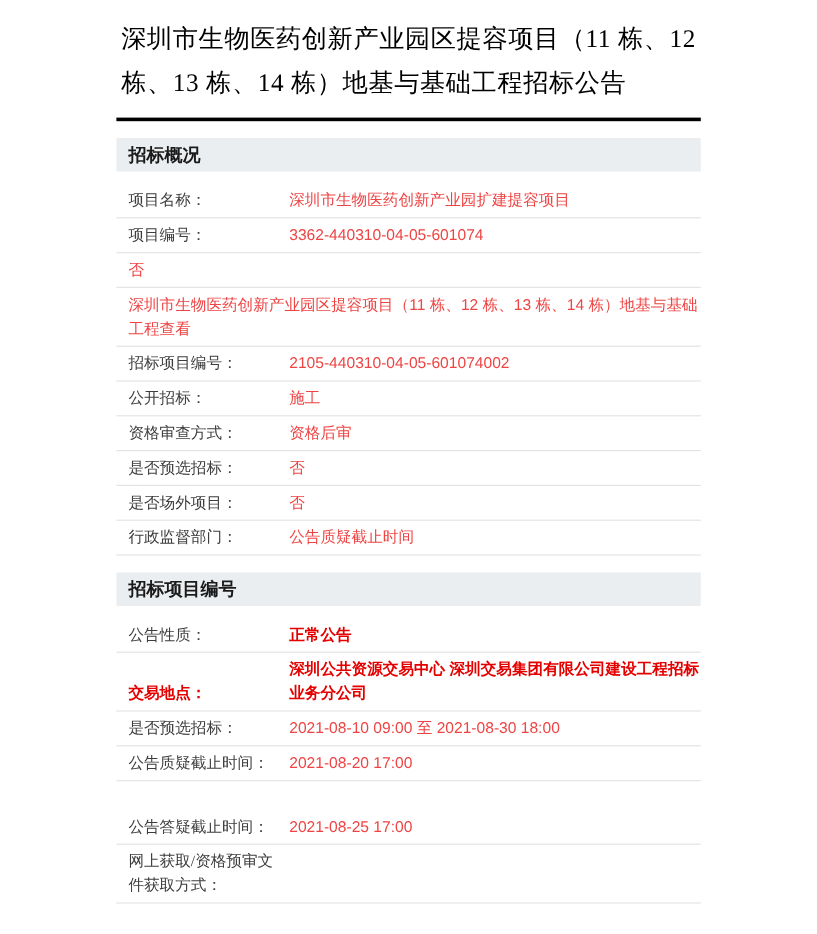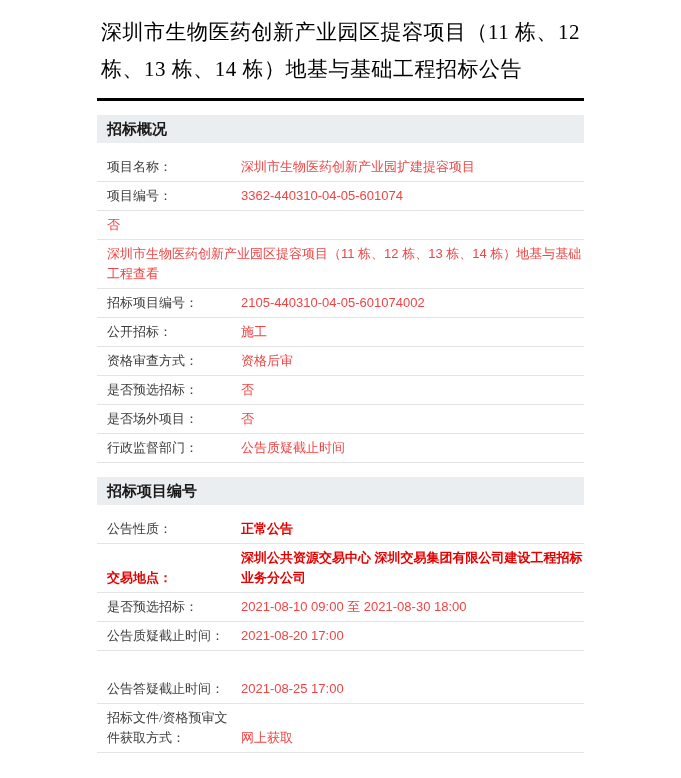--- a/index.html
+++ b/index.html
@@ -142,19 +142,18 @@
           </div>
           <div class="row empty-row">
             <div class="field-label"></div>
             <div class="field-value"></div>
           </div>
           <div class="row">
             <div class="field-label">公告答疑截止时间：</div>
             <div class="field-value">2021-08-25 17:00</div>
           </div>
           <div class="row">
-            <div class="field-label">招标文件/资格预审文件获取方式：</div>
-            <div class="field-value">网上获取</div>
+            <div class="field-label">网上获取/资格预审文件获取方式：</div>
           </div>
         </div>
       </div>
     </div>
 </div>
 
 </body></html>

